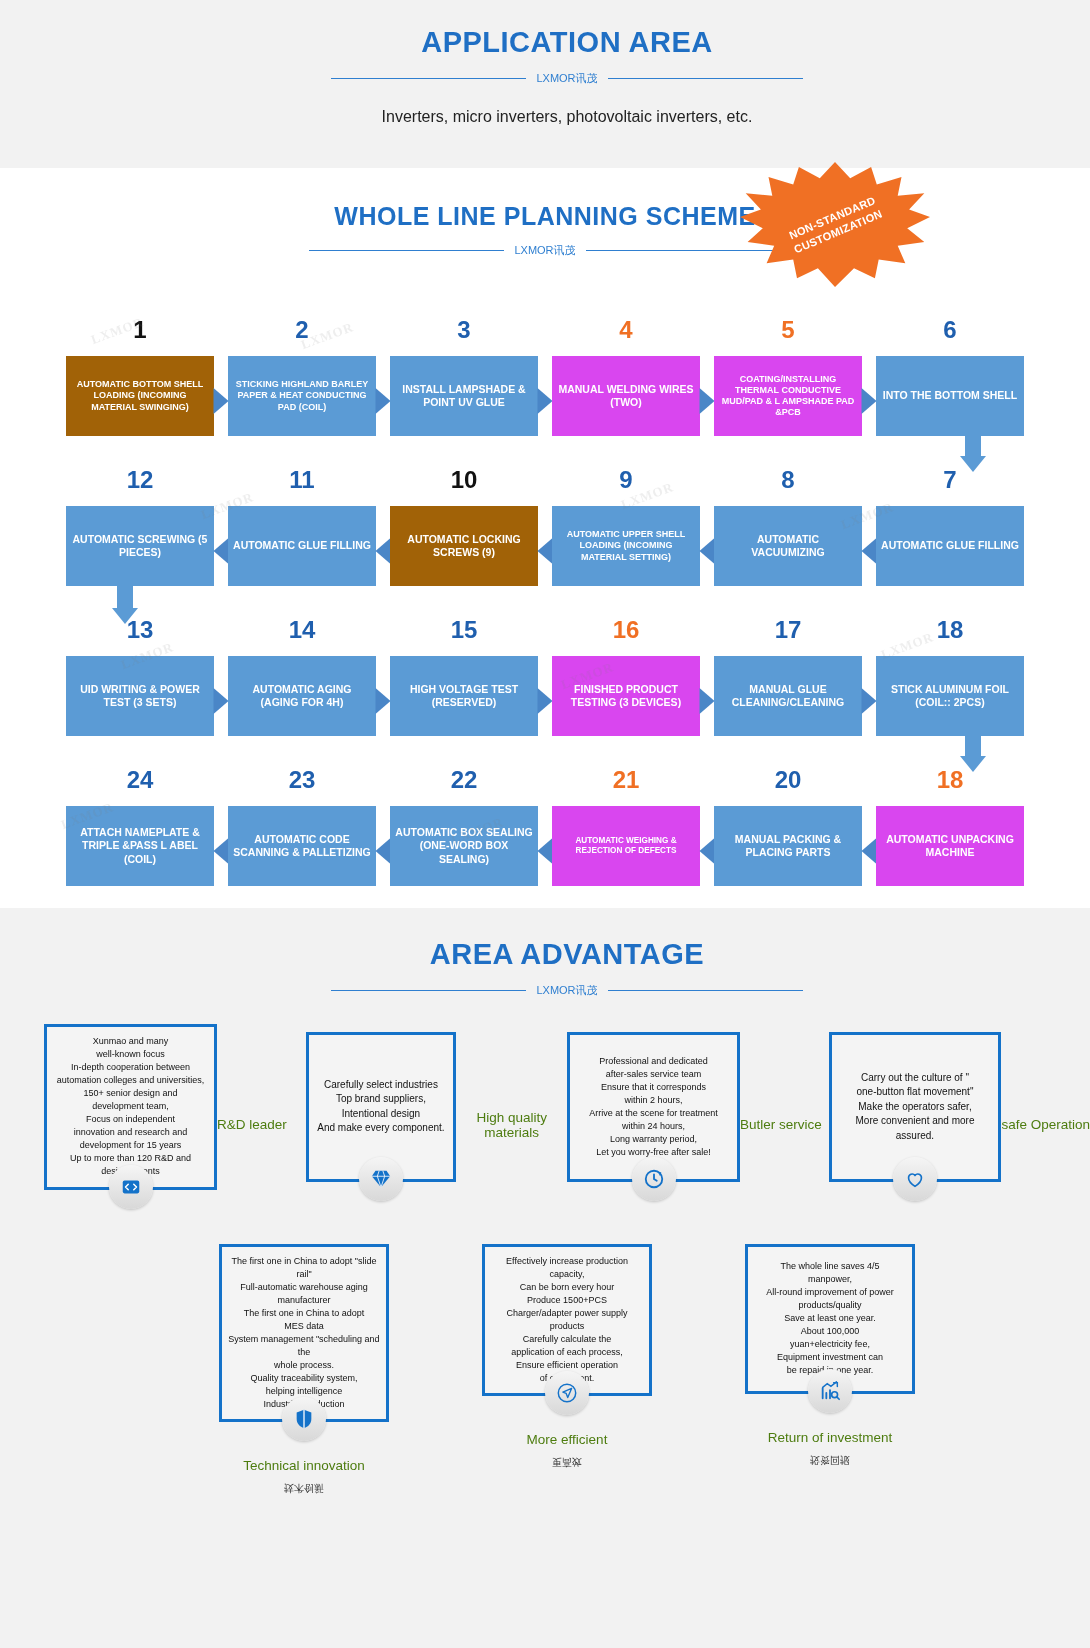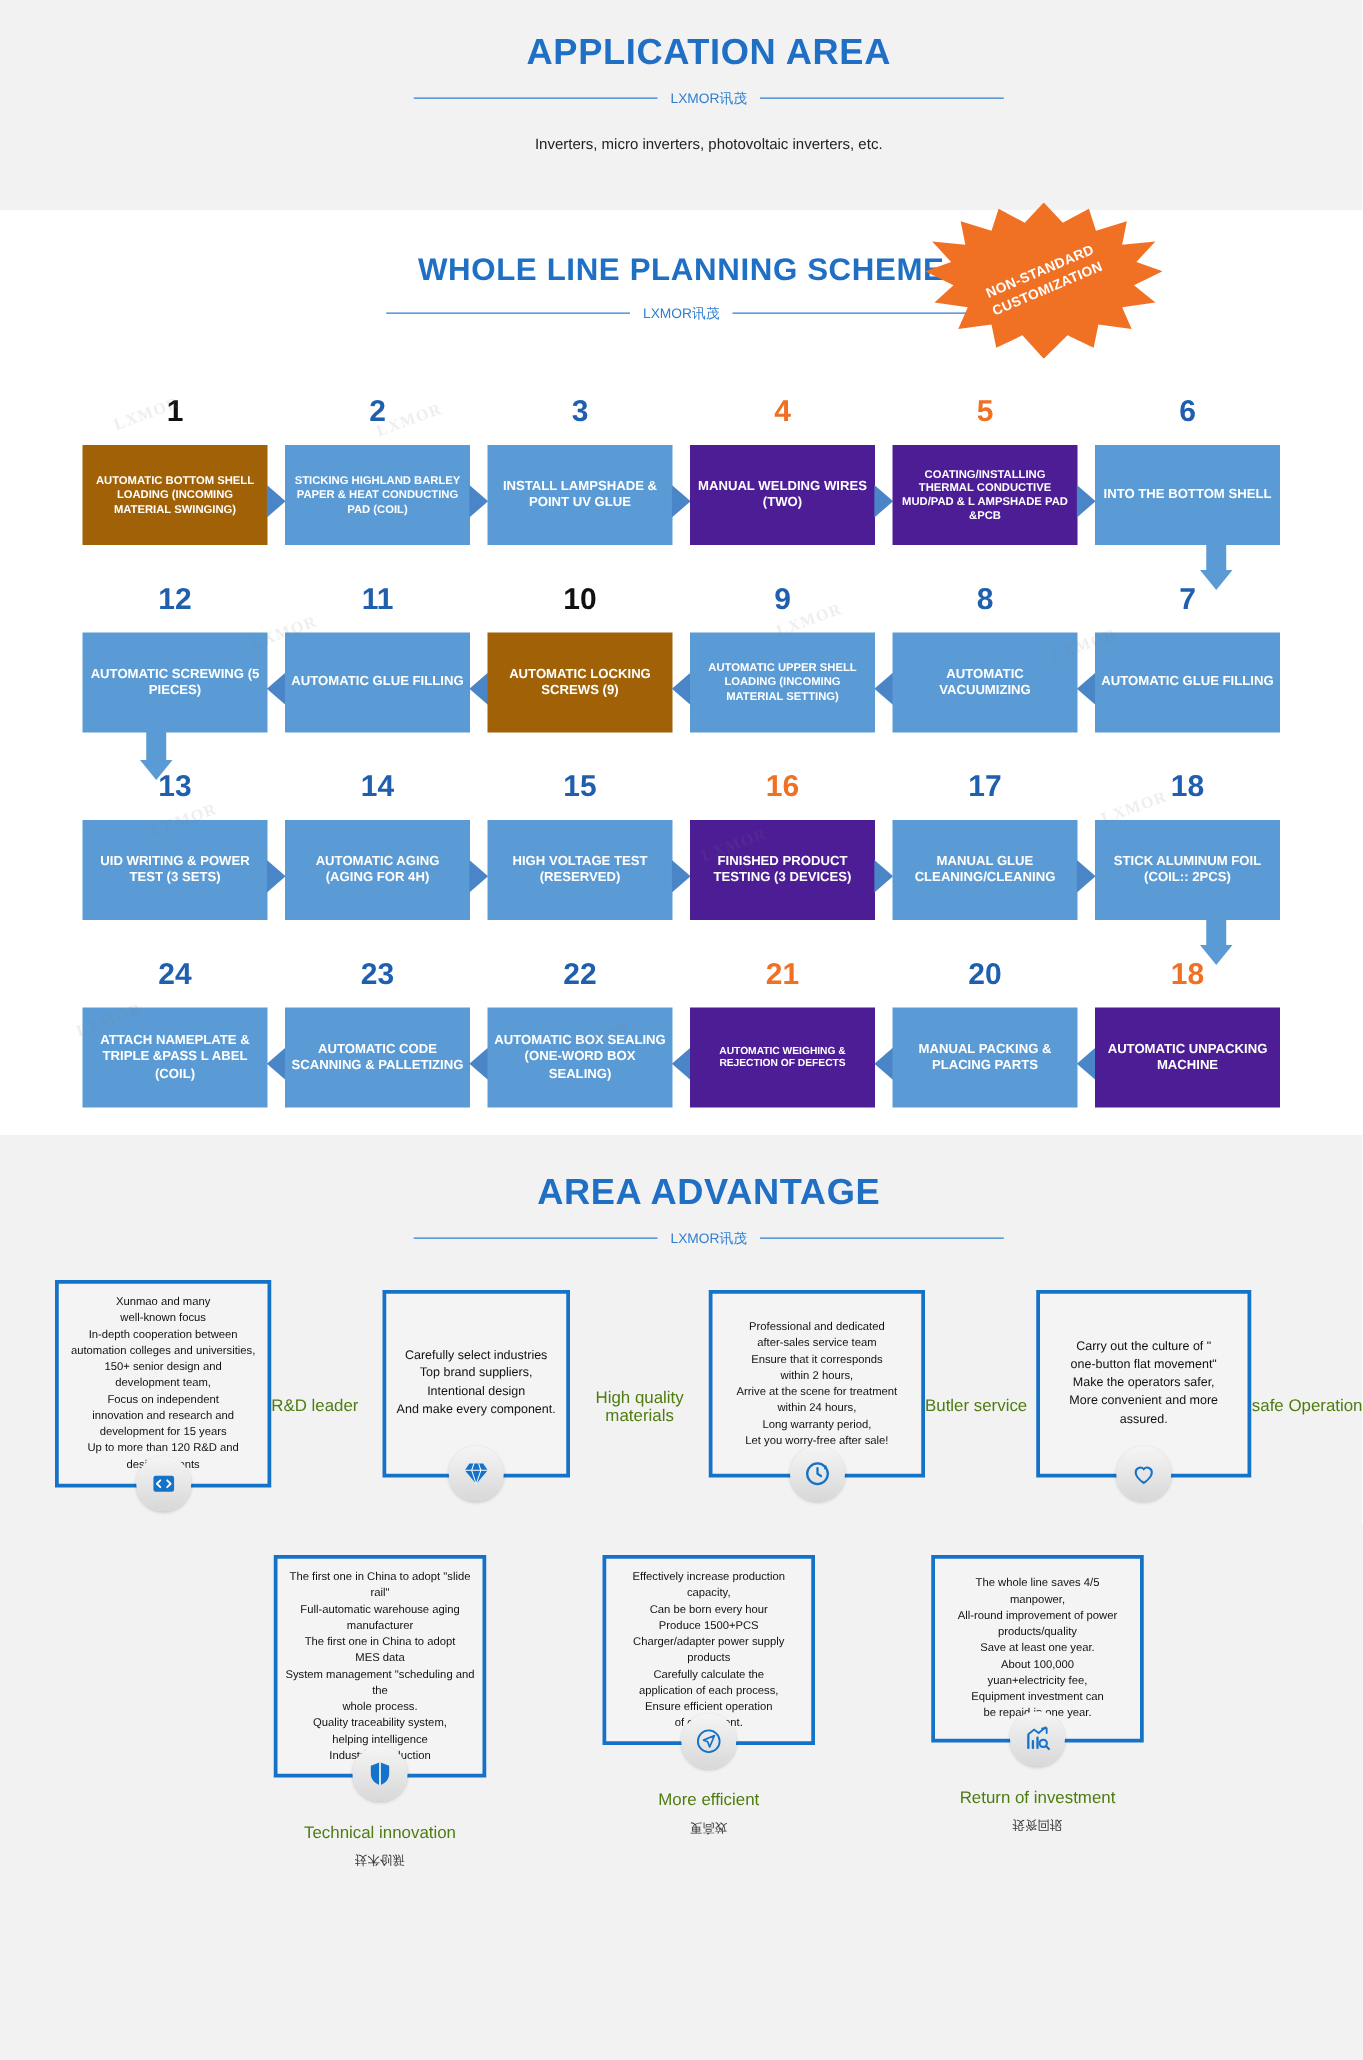--- a/index.html
+++ b/index.html
@@ -19,21 +19,21 @@
   .h-app { font-size:29px; padding-top:26px; }
   .h-adv { font-size:29px; padding-top:30px; }
   .h-scheme { font-size:25px; }
   .divider {
     display:flex; align-items:center; justify-content:center;
     gap:10px; margin-top:12px;
   }
   .divider .ln { height:1px; background:#2f7fd0; width:195px; }
   .divider .lbl { color:#2f7fd0; font-size:11px; white-space:nowrap; }
   .subtitle {
-    font-size:12px; color:#222; margin-top:22px; padding-bottom:30px;
+    font-size:16px; color:#222; margin-top:22px; padding-bottom:30px;
   }
 
   
   #application-area { height:168px; }
 
   
   #scheme-section { height:740px; position:relative; padding-top:34px; }
   .scheme-head { position:relative; }
   .starburst {
     position:absolute; left:50%; margin-left:195px; top:-40px;
@@ -72,21 +72,21 @@
   .num.blue { color:#1f5fae; }
   .num.orange { color:#f07024; }
   .num.black { color:#111; }
 
   .pbox {
     height:80px; display:flex; align-items:center; justify-content:center;
     text-align:center; color:#fff; padding:3px 5px;
     font-size:10.5px; line-height:1.25; font-weight:600;
   }
   .pbox.blue { background:#5b9bd5; }
-  .pbox.orange { background:#4c1d95; }
+  .pbox.orange { background:#d946ef; }
   .pbox.black { background:#a16207; }
   .pbox.sm { font-size:9px; }
   .pbox.xs { font-size:8.2px; }
 
   
   .arr {
     position:absolute; bottom:22px; left:50%; transform:translateX(-50%);
     width:0; height:0;
   }
   .arr-r {

